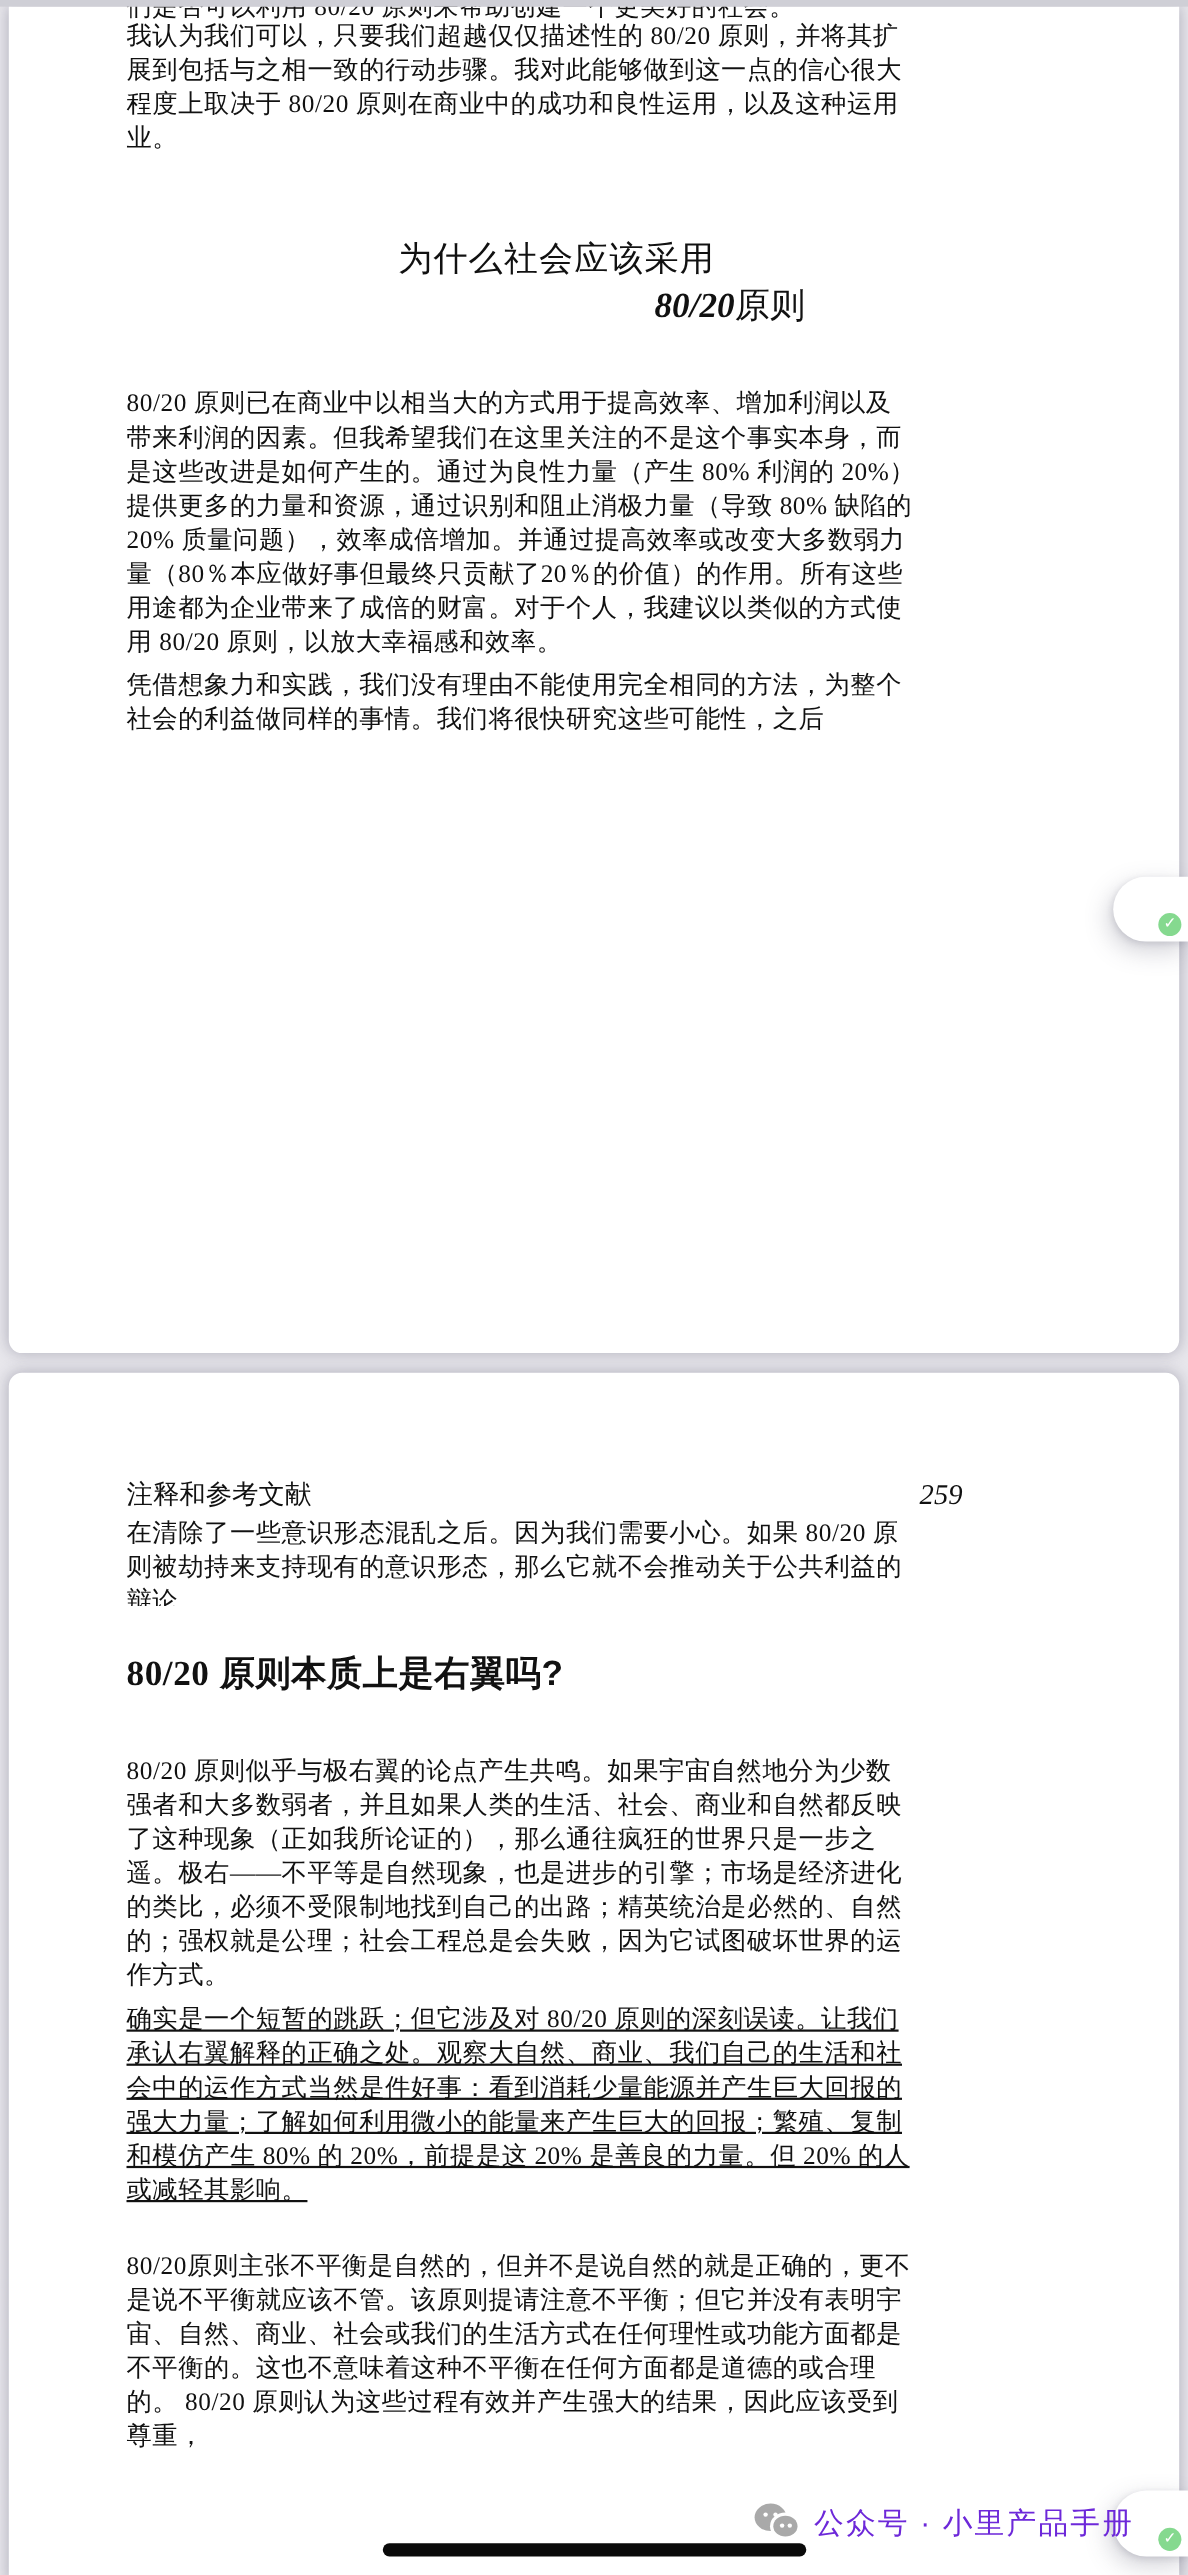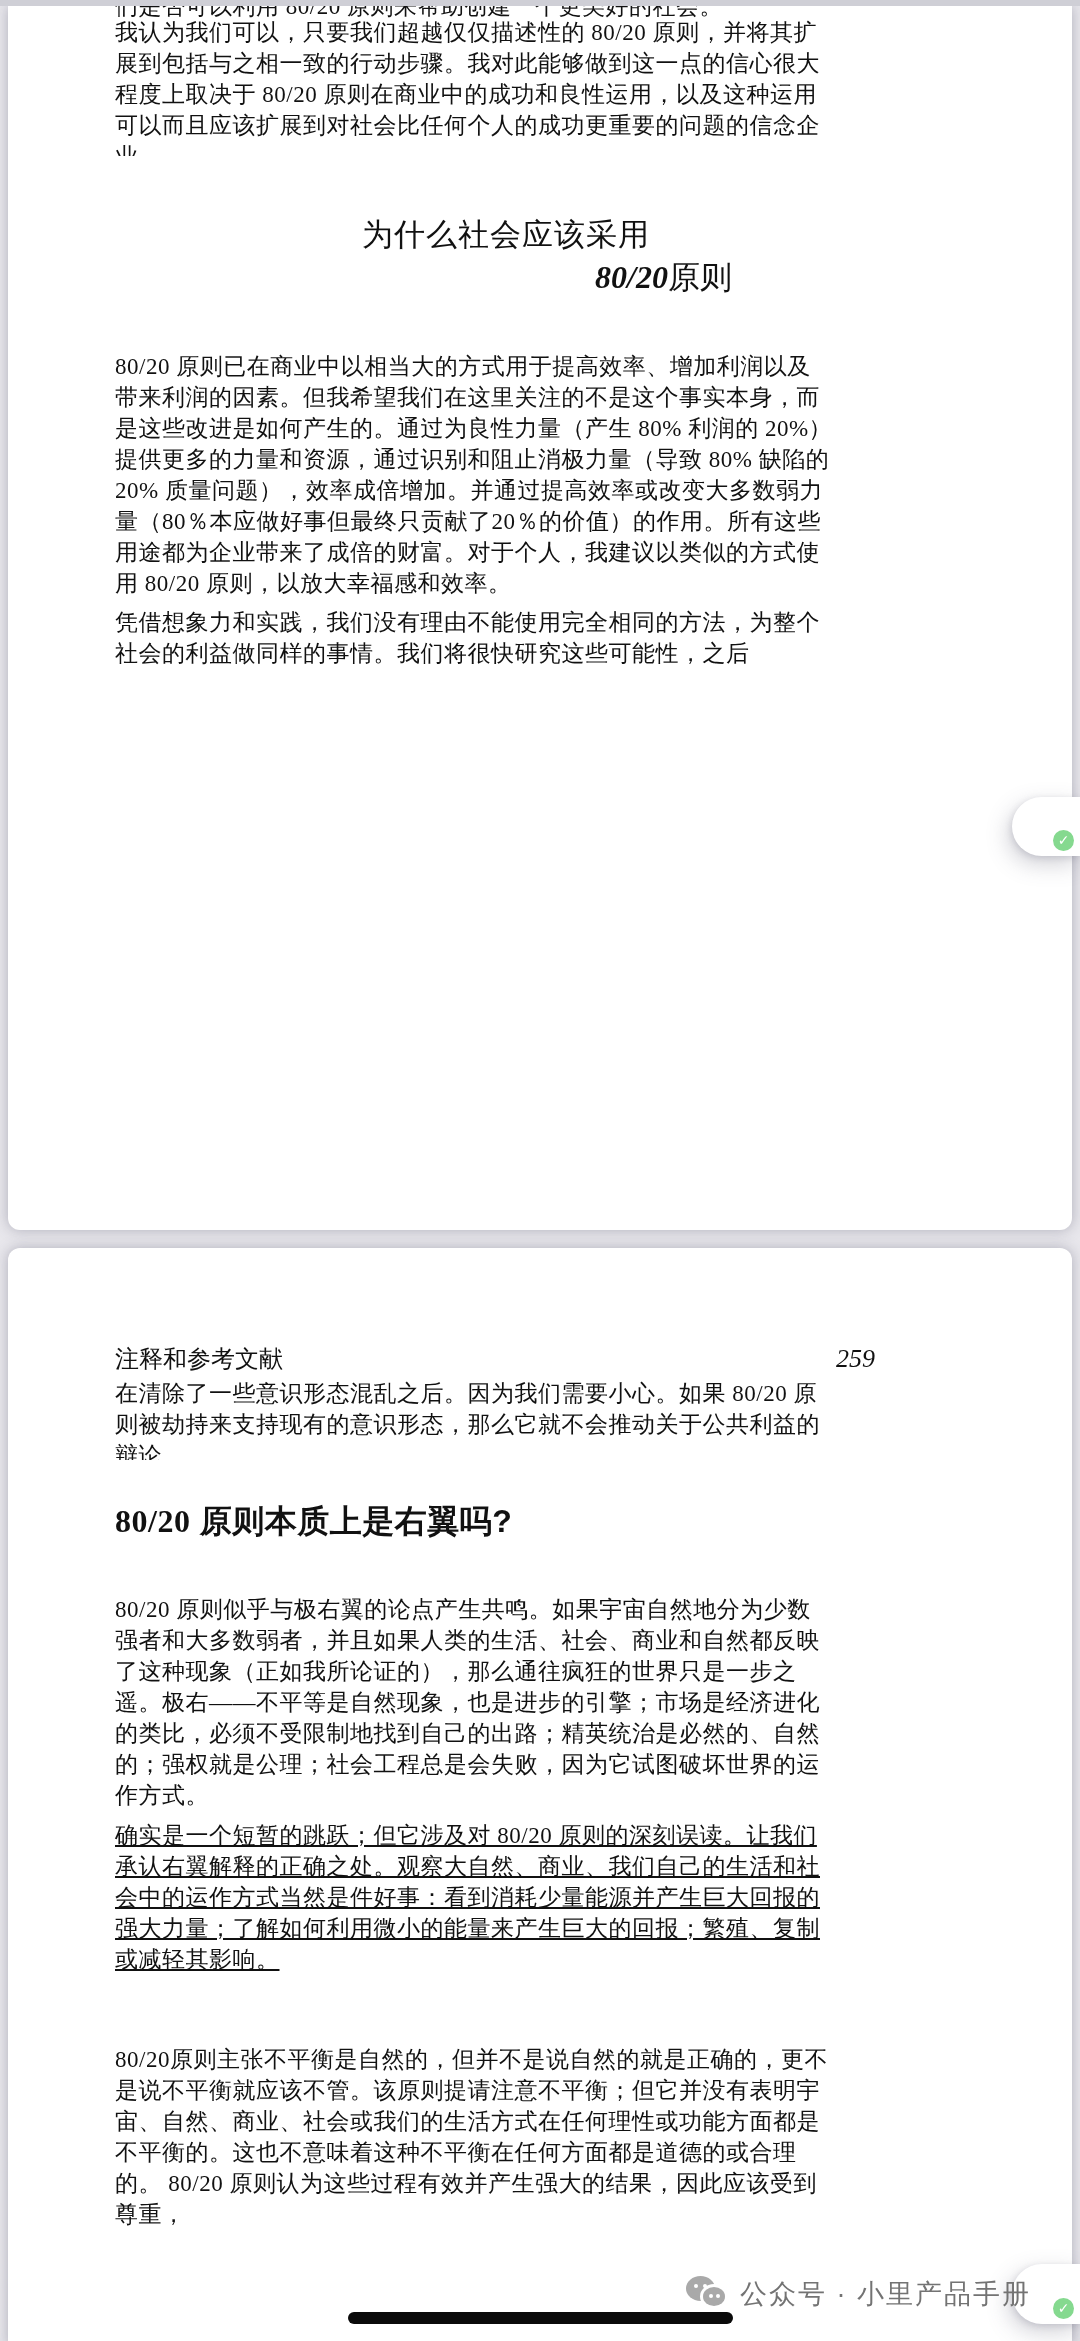--- a/index.html
+++ b/index.html
@@ -48,21 +48,21 @@
   .pill2{top:2258px;height:60px;}
   .check{
     position:absolute;width:21px;height:21px;border-radius:50%;
     background:#85d98f;color:#fff;font-size:14px;line-height:21px;text-align:center;
     font-family:"DejaVu Sans",sans-serif;font-weight:bold;
   }
   .pill1 .check{left:41px;top:33px;}
   .pill2 .check{left:41px;top:34px;}
   .watermark{
     position:absolute;top:2266px;left:686px;height:44px;display:flex;align-items:center;
-    font-family:"Liberation Sans","DejaVu Sans",sans-serif;color:#737373;
+    font-family:"Liberation Sans","DejaVu Sans",sans-serif;color:#6d28d9;
   }
   .wm-text{font-size:27px;letter-spacing:2px;white-space:nowrap;margin-left:8px;}
   .wechat-icon{position:relative;width:46px;height:36px;flex:0 0 auto;}
   .bub{position:absolute;background:#a9a9a9;border-radius:50%;}
   .bub.big{left:0;top:0;width:29px;height:25px;}
   .bub.small{left:17px;top:11px;width:22px;height:19px;box-shadow:0 0 0 3px #fff;}
   .eye{position:absolute;background:#fff;border-radius:50%;width:4px;height:4px;}
   .big .eye.l{left:8px;top:8px;}  .big .eye.r{left:17px;top:8px;}
   .small .eye.l{left:6px;top:7px;} .small .eye.r{left:13px;top:7px;}
   .home-indicator{
@@ -77,21 +77,20 @@
 
   <div class="page page1">
     <div class="block clipfix" style="top:-15px;height:32px;">
       <div class="line">们是否可以利用 80/20 原则来帮助创建一个更美好的社会。</div>
     </div>
 
     <div class="block clipfix" style="top:11px;height:139px;">
         <div class="line">我认为我们可以，只要我们超越仅仅描述性的 80/20 原则，并将其扩</div>
         <div class="line">展到包括与之相一致的行动步骤。我对此能够做到这一点的信心很大</div>
         <div class="line">程度上取决于 80/20 原则在商业中的成功和良性运用，以及这种运用</div>
-        <div class="line">可以而且应该扩展到对社会比任何个人的成功更重要的问题的信念企</div>
         <div class="line">业。</div>
       </div>
 
     <div class="title-l1">为什么社会应该采用</div>
     <div class="title-l2"><span class="title-num">80/20</span><span>原则</span></div>
 
     <div class="block" style="top:345px;">
         <div class="line">80/20 原则已在商业中以相当大的方式用于提高效率、增加利润以及</div>
         <div class="line">带来利润的因素。但我希望我们在这里关注的不是这个事实本身，而</div>
         <div class="line">是这些改进是如何产生的。通过为良性力量（产生 80% 利润的 20%）</div>
@@ -130,20 +129,21 @@
         <div class="line">的类比，必须不受限制地找到自己的出路；精英统治是必然的、自然</div>
         <div class="line">的；强权就是公理；社会工程总是会失败，因为它试图破坏世界的运</div>
         <div class="line">作方式。</div>
       </div>
 
     <div class="block" style="top:572px;text-decoration:underline;">
         <div class="line">确实是一个短暂的跳跃；但它涉及对 80/20 原则的深刻误读。让我们</div>
         <div class="line">承认右翼解释的正确之处。观察大自然、商业、我们自己的生活和社</div>
         <div class="line">会中的运作方式当然是件好事：看到消耗少量能源并产生巨大回报的</div>
         <div class="line">强大力量；了解如何利用微小的能量来产生巨大的回报；繁殖、复制</div>
+        <div class="line">和模仿产生 80% 的 20%，前提是这 20% 是善良的力量。但 20% 的人</div>
         <div class="line">或减轻其影响。</div>
       </div>
 
     <div class="block" style="top:796px;">
         <div class="line">80/20原则主张不平衡是自然的，但并不是说自然的就是正确的，更不</div>
         <div class="line">是说不平衡就应该不管。该原则提请注意不平衡；但它并没有表明宇</div>
         <div class="line">宙、自然、商业、社会或我们的生活方式在任何理性或功能方面都是</div>
         <div class="line">不平衡的。这也不意味着这种不平衡在任何方面都是道德的或合理</div>
         <div class="line">的。 80/20 原则认为这些过程有效并产生强大的结果，因此应该受到</div>
         <div class="line">尊重，</div>

